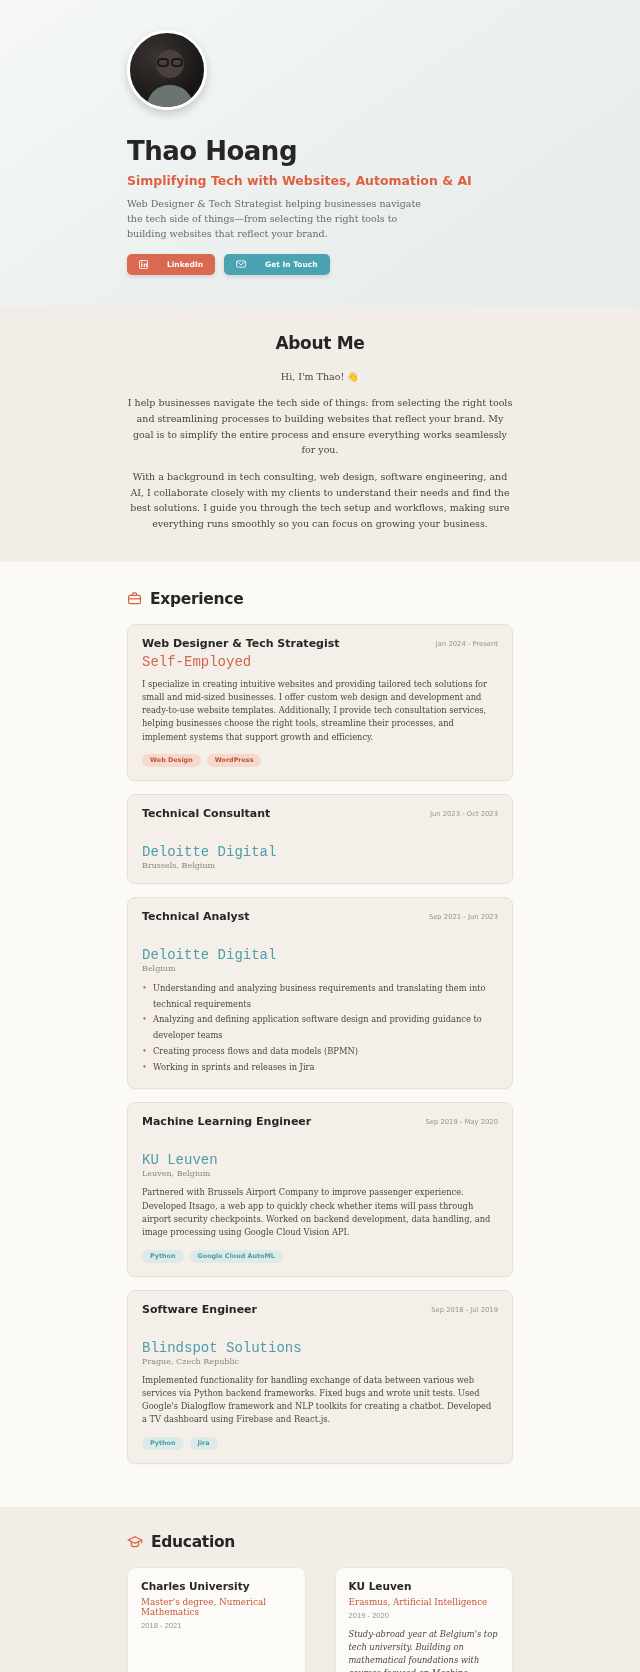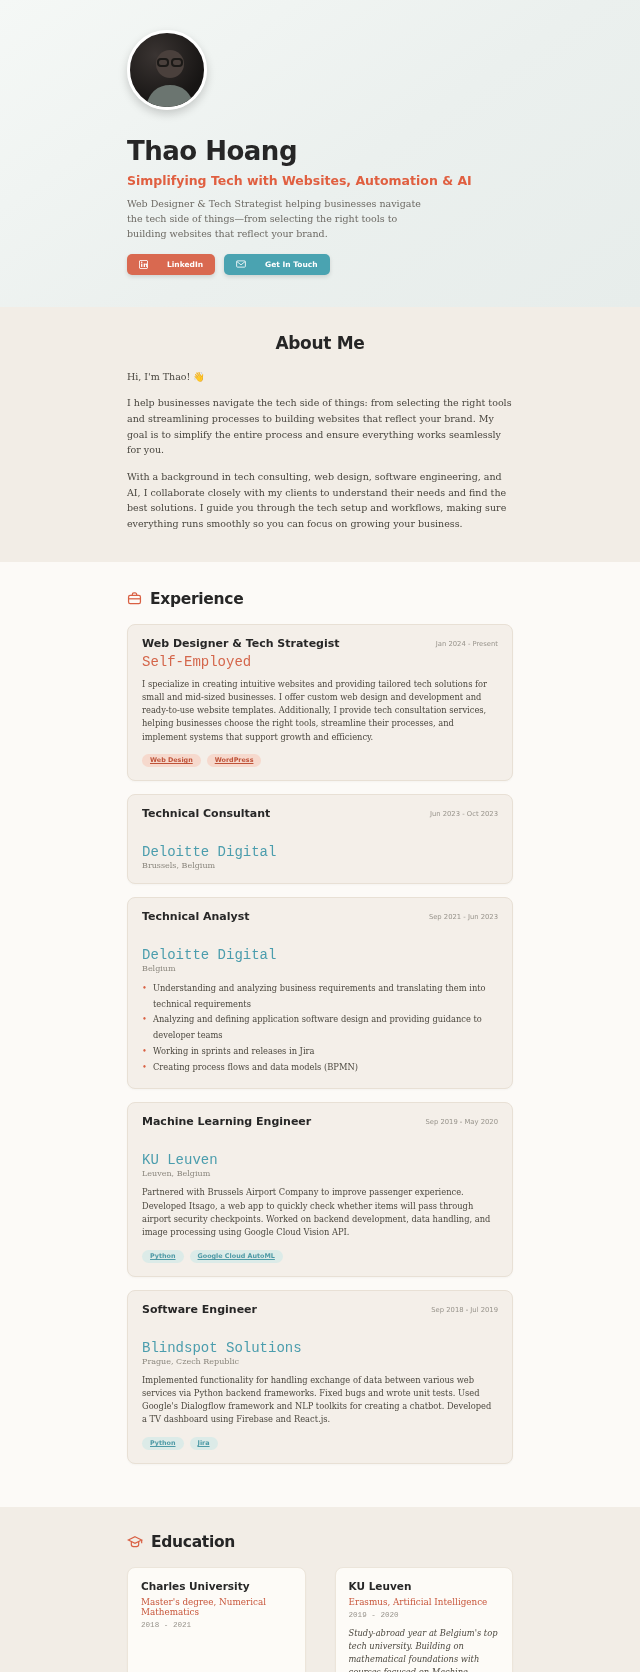--- a/index.html
+++ b/index.html
@@ -23,47 +23,47 @@
 
   
   .section-beige { background:#f2ede6; padding:26px 0 30px; }
   .section-light { background:#fcfaf7; padding:28px 0 30px; }
   .center-title { font-size:17px; font-weight:bold; text-align:center; letter-spacing:-.3px; color:#262626; }
   .side-title { display:flex; align-items:center; gap:8px; font-size:15.5px; font-weight:bold; letter-spacing:-.3px; color:#262626; margin-bottom:16px; }
   .side-title .ticon { display:inline-flex; color:#d96043; }
   .code-glyph { font-size:13px; font-weight:bold; color:#d96043; letter-spacing:1px; }
 
   
-  .about-body { font-family:"DejaVu Serif","Liberation Serif",serif; font-size:9.5px; line-height:1.65; color:#49463f; margin-top:16px; }
+  .about-body { font-family:"DejaVu Serif","Liberation Serif",serif; font-size:9.5px; line-height:1.65; color:#49463f; margin-top:16px;text-align:center; }
   .about-body p + p { margin-top:11px; }
 
   
   .job-card { background:#f4efe9; border:1px solid #e8e0d5; border-radius:8px; padding:12px 14px 13px; margin-bottom:13px; box-shadow:0 1px 2px rgba(0,0,0,.03); }
   .job-head { display:flex; justify-content:space-between; align-items:flex-start; gap:10px; }
   .job-title { font-size:11px; font-weight:bold; color:#272727; }
   .job-date { font-size:6.8px; color:#98948c; white-space:nowrap; padding-top:3px; }
   .job-company { font-family:Liberation Mono, monospace; font-size:14px; margin-top:4px; }
   .co-teal  { color:#4b9dad;margin-top:24px; }
   .co-coral { color:#d4664b; }
   .job-location { font-family:"DejaVu Serif","Liberation Serif",serif; font-size:8px; color:#8b877e; margin-top:1px; }
   .job-desc { font-family:"DejaVu Serif","Liberation Serif",serif; font-size:8.3px; line-height:1.6; color:#4c483f; margin-top:8px; }
   .job-bullets { margin-top:8px; }
   .job-bullets li { list-style:none; font-family:"DejaVu Serif","Liberation Serif",serif; font-size:8.3px; line-height:1.9; color:#4c483f; padding-left:11px; position:relative; }
   .job-bullets li::before { content:"•"; color:#d96043; position:absolute; left:0; }
   .tag-row { display:flex; gap:6px; margin-top:10px; }
-  .pill { font-size:6.4px; font-weight:bold; border-radius:999px; padding:2.5px 8px;text-decoration:underline; }
+  .pill { font-size:6.4px; font-weight:bold; border-radius:999px; padding:2.5px 8px; }
   .pill-coral { background:#f6d9cd; color:#bf5238; }
   .pill-teal  { background:#dcebe8; color:#4e9aa6; }
 
   
   .grid-2 { display:grid; grid-template-columns:1fr 1fr; gap:29px; }
   .edu-card { background:#fdfbf7; border:1px solid #ece5da; border-radius:8px; padding:12px 13px 14px; box-shadow:0 1px 2px rgba(0,0,0,.03); }
   .edu-name { font-size:10.5px; font-weight:bold; color:#272727; }
   .edu-degree { font-family:"DejaVu Serif","Liberation Serif",serif; font-size:8.8px; color:#c8573c; margin-top:5px; }
-  .edu-years { font-family:Liberation Mono, monospace; font-size:7.6px; color:#98948c; margin-top:4px; }
+  .edu-years { font-family:Liberation Sans, sans-serif; font-size:7.6px; color:#98948c; margin-top:4px; }
   .edu-desc { font-family:"DejaVu Serif","Liberation Serif",serif; font-size:8.3px; line-height:1.6; color:#4c483f; margin-top:8px;font-style:italic; }
 
   .proj-card { background:#f4efe9; border:1px solid #e8e0d5; border-radius:8px; padding:12px 13px 14px; box-shadow:0 1px 2px rgba(0,0,0,.03); display:flex; flex-direction:column; }
   .proj-title { font-size:10.5px; font-weight:bold; color:#272727; }
   .proj-desc { font-family:"DejaVu Serif","Liberation Serif",serif; font-size:8px; line-height:1.6; color:#4c483f; margin-top:7px; }
 </style>
 </head>
 <body>
 
 <header class="hero">
@@ -151,22 +151,22 @@
     <article class="job-card">
       <div class="job-head">
         <div class="job-title">Technical Analyst</div>
         <div class="job-date">Sep 2021 - Jun 2023</div>
       </div>
       <div class="job-company co-teal">Deloitte Digital</div>
       <div class="job-location">Belgium</div>
       <ul class="job-bullets">
         <li>Understanding and analyzing business requirements and translating them into technical requirements</li>
         <li>Analyzing and defining application software design and providing guidance to developer teams</li>
+        <li>Creating process flows and data models (BPMN)</li>
         <li>Working in sprints and releases in Jira</li>
-        <li>Creating process flows and data models (BPMN)</li>
       </ul>
     </article>
 
     <article class="job-card">
       <div class="job-head">
         <div class="job-title">Machine Learning Engineer</div>
         <div class="job-date">Sep 2019 - May 2020</div>
       </div>
       <div class="job-company co-teal">KU Leuven</div>
       <div class="job-location">Leuven, Belgium</div>

